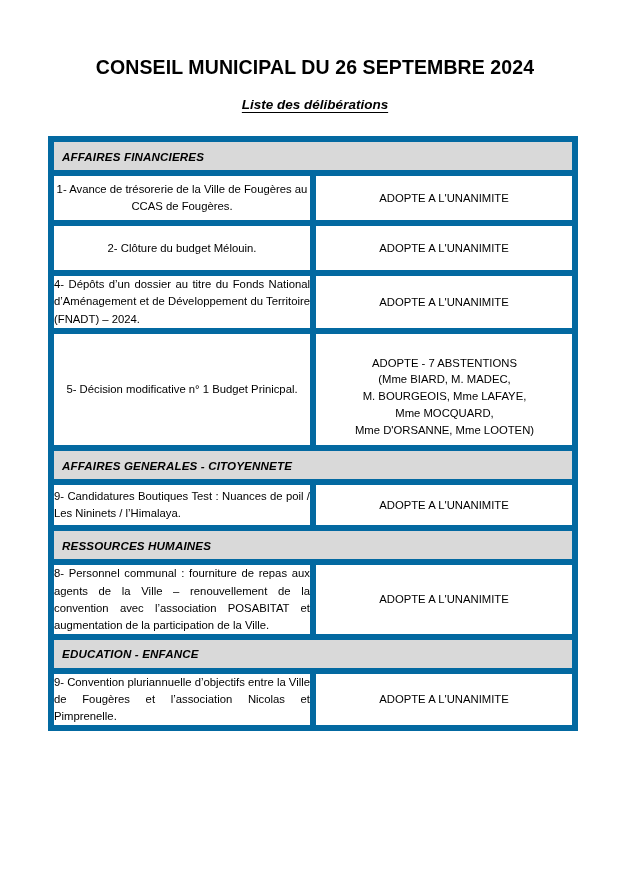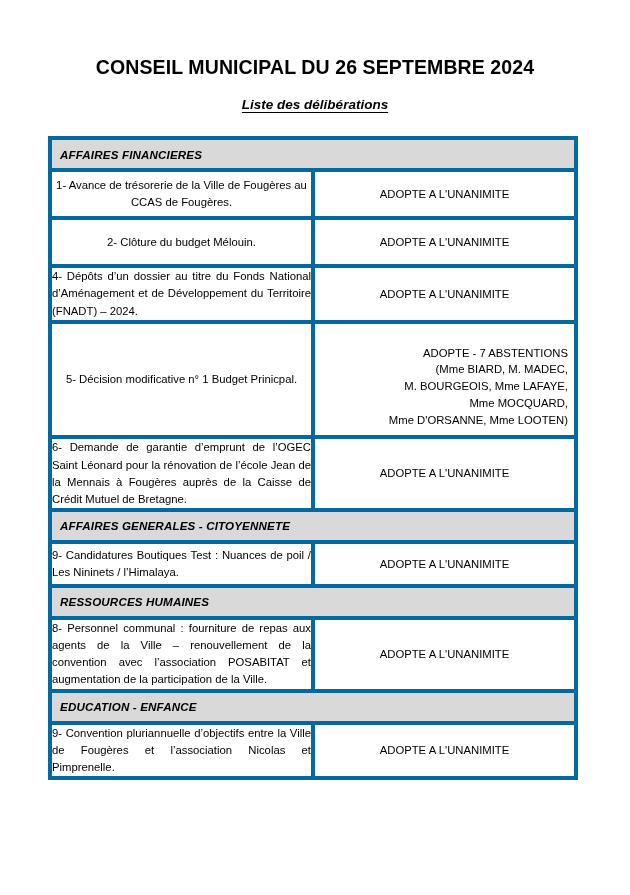--- a/index.html
+++ b/index.html
@@ -49,21 +49,21 @@
   .delib-table-wrap {
     padding: 23px 52px 0 48px;
   }
   table.delib-table {
     width: 530px;
     border-collapse: collapse;
     table-layout: fixed;
     font-size: 11.3px;
   }
   table.delib-table td {
-    border: 4px solid #0369a1;
+    border: 6px solid #0369a1;
     vertical-align: middle;
     padding: 0;
   }
 
   
   tr.section-row td {
     background: #d9d9d9;
     height: 28px;
     padding: 0 0 0 8px;
     font-size: 11.6px;
@@ -82,21 +82,21 @@
   td.subject.left   { text-align: center; }
   td.subject.just   { text-align: justify; text-align-last: left; }
 
   td.result {
     width: 181px;
     text-align: center;
     padding: 9px 6px;
     line-height: 1.5;
   }
   td.result.listed {
-    text-align: right;
+    text-align: center;
     vertical-align: middle;
     padding: 21px 6px 7px 7px;
     line-height: 1.48;
   }
   td.result .res-line { display: block; white-space: nowrap; }
 
   
   tr.r-tall td   { height: 44px; }
   tr.r-two td    { height: 40px; }
   tr.r-three td  { height: 52px; }
@@ -140,26 +140,20 @@
           <tr class="r-five">
             <td class="subject left">5- Décision modificative n° 1 Budget Prinicpal.</td>
             <td class="result listed">
               <span class="res-line">ADOPTE - 7 ABSTENTIONS</span>
               <span class="res-line">(Mme BIARD, M. MADEC,</span>
               <span class="res-line">M. BOURGEOIS, Mme LAFAYE,</span>
               <span class="res-line">Mme MOCQUARD,</span>
               <span class="res-line">Mme D'ORSANNE, Mme LOOTEN)</span>
             </td>
           </tr>
-          <tr class="r-three">
-            <td class="subject just">6- Demande de garantie d’emprunt de l’OGEC Saint Léonard pour la rénovation de l’école Jean de la Mennais à Fougères auprès de la Caisse de Crédit Mutuel de Bretagne.</td>
-            <td class="result">
-              <span class="res-line">ADOPTE A L'UNANIMITE</span>
-            </td>
-          </tr>
           <tr class="section-row">
             <td colspan="2">AFFAIRES GENERALES - CITOYENNETE</td>
           </tr>
           <tr class="r-two">
             <td class="subject just">9- Candidatures Boutiques Test : Nuances de poil / Les Nininets / l’Himalaya.</td>
             <td class="result">
               <span class="res-line">ADOPTE A L'UNANIMITE</span>
             </td>
           </tr>
           <tr class="section-row">

